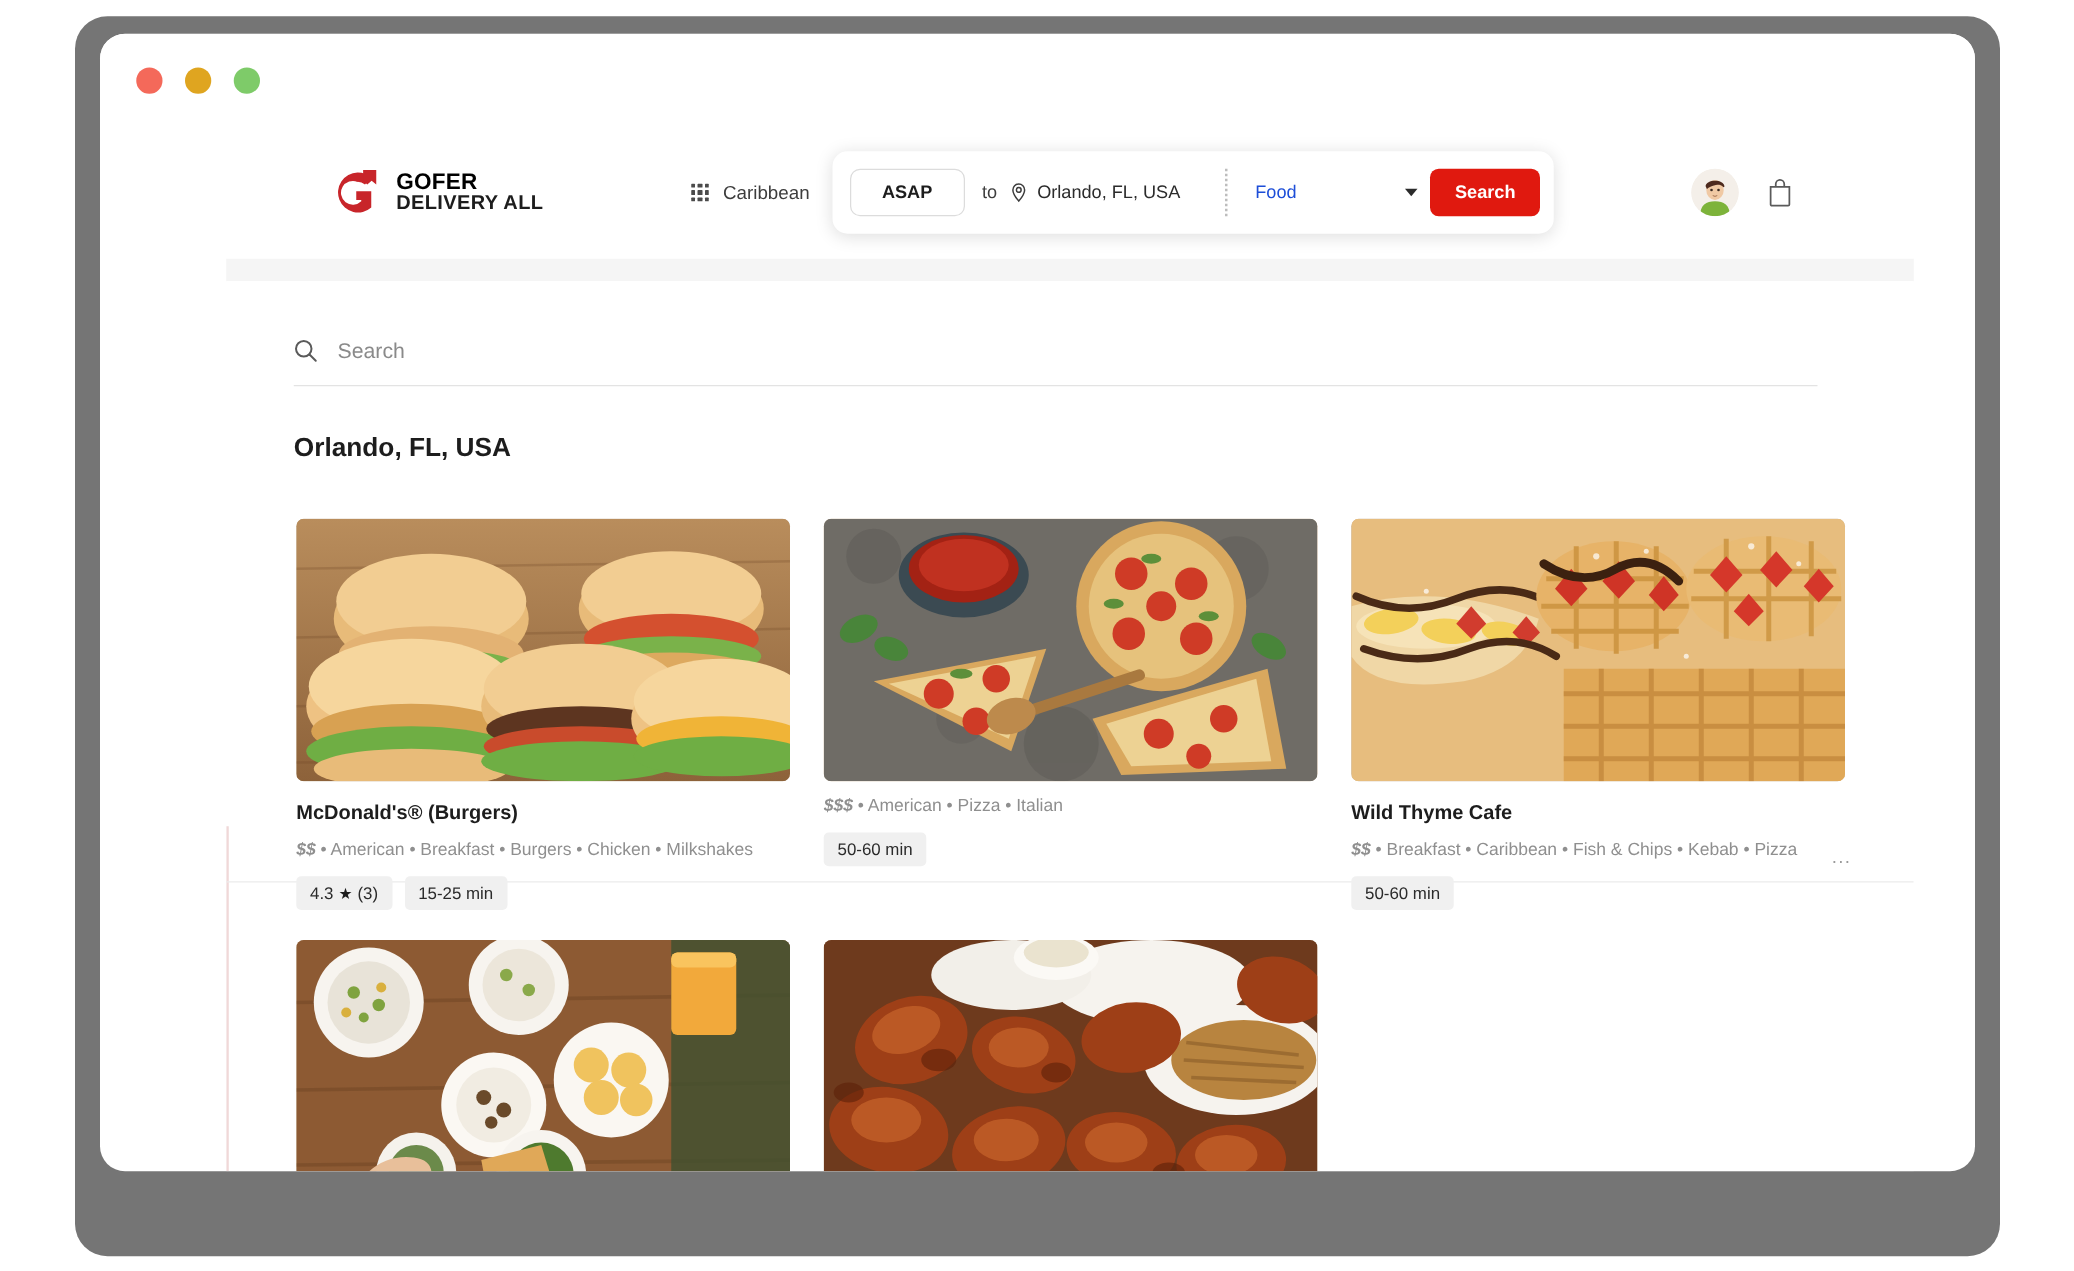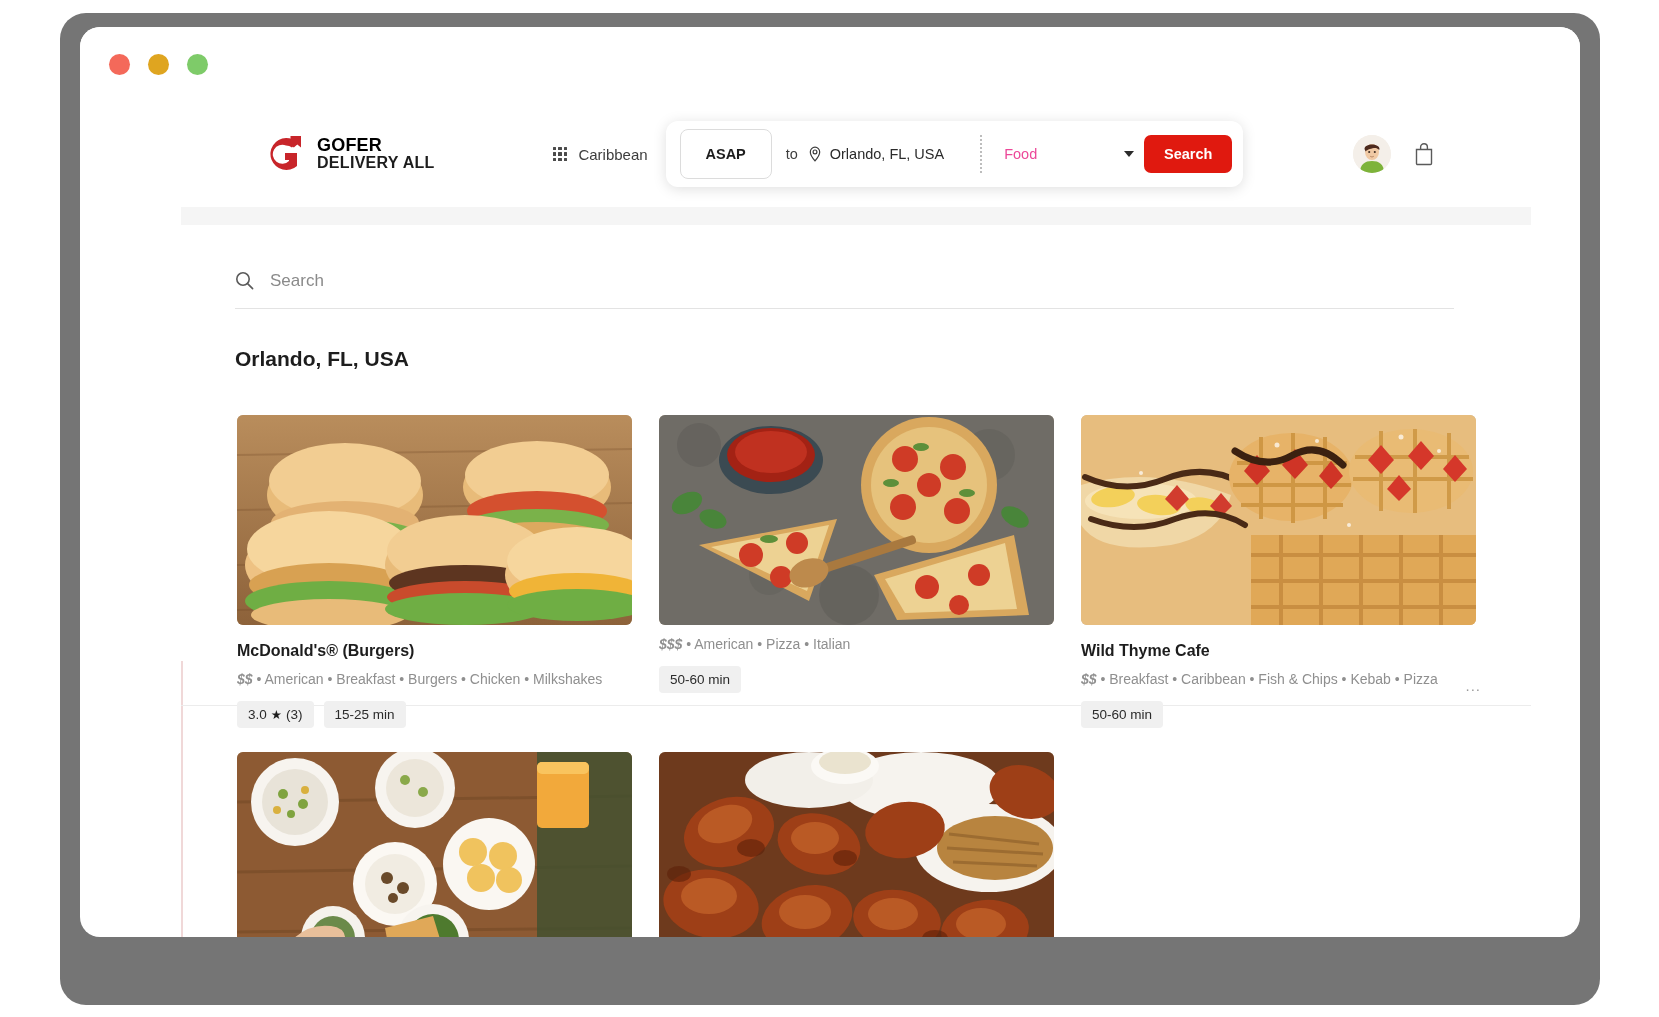--- a/index.html
+++ b/index.html
@@ -103,40 +103,40 @@
     height: 66px;
     background: #ffffff;
     border-radius: 12px;
     box-shadow: 0 2px 14px rgba(0,0,0,0.13);
     display: flex;
     align-items: center;
     padding: 0 11px 0 14px;
     gap: 0;
   }
   .asap-btn {
-    width: 92px; height: 50px;
+    width: 92px; height: 38px;
     border: 1px solid #dcdcdc;
     border-radius: 8px;
     background: #fff;
     font-size: 14.5px; font-weight: bold; color: #1d1d1d;
     display: flex; align-items: center; justify-content: center;
     cursor: pointer;
   }
   .to-label { font-size: 14.5px; color: #3d3d3d; margin: 0 9px 0 14px; }
   .pin-icon { width: 16px; height: 16px; margin-right: 7px; }
   .loc-text { font-size: 14.5px; color: #2b2b2b; white-space: nowrap; }
   .divider-dotted {
     width: 0; height: 38px; margin: 0 22px 0 36px;
     border-left: 2px dotted #bdbdbd;
   }
   .cat-select {
     display: flex; align-items: center;
     width: 130px; cursor: pointer;
   }
-  .cat-value { font-size: 14.5px; color: #ec4899; flex: 1; }
+  .cat-value { font-size: 14.5px; color: #1d4ed8; flex: 1; }
   .caret { width: 0; height: 0;
     border-left: 5px solid transparent;
     border-right: 5px solid transparent;
     border-top: 6px solid #2b2b2b; }
   .search-btn {
     width: 88px; height: 38px;
     background: #e0190f; color: #ffffff;
     border: none; border-radius: 7px;
     font-size: 14.5px; font-weight: bold;
     cursor: pointer; margin-left: 10px;
@@ -402,21 +402,21 @@
             </g>
           </svg>
         </div>
         <div class="card-title">McDonald's® (Burgers)</div>
         <div class="card-meta">
           <span class="price">$$</span>
           <span>• American • Breakfast • Burgers • Chicken • Milkshakes</span>
         </div>
         <div class="badges">
           <span class="badge">
-            <span>3.0</span>
+            <span>4.3</span>
             <span class="star">★</span>
             <span>(3)</span>
           </span>
           <span class="badge">15-25 min</span>
         </div>
       </div>
 
       <div class="card">
         <div class="card-img">
           <svg viewBox="0 0 395 210" preserveAspectRatio="none">

